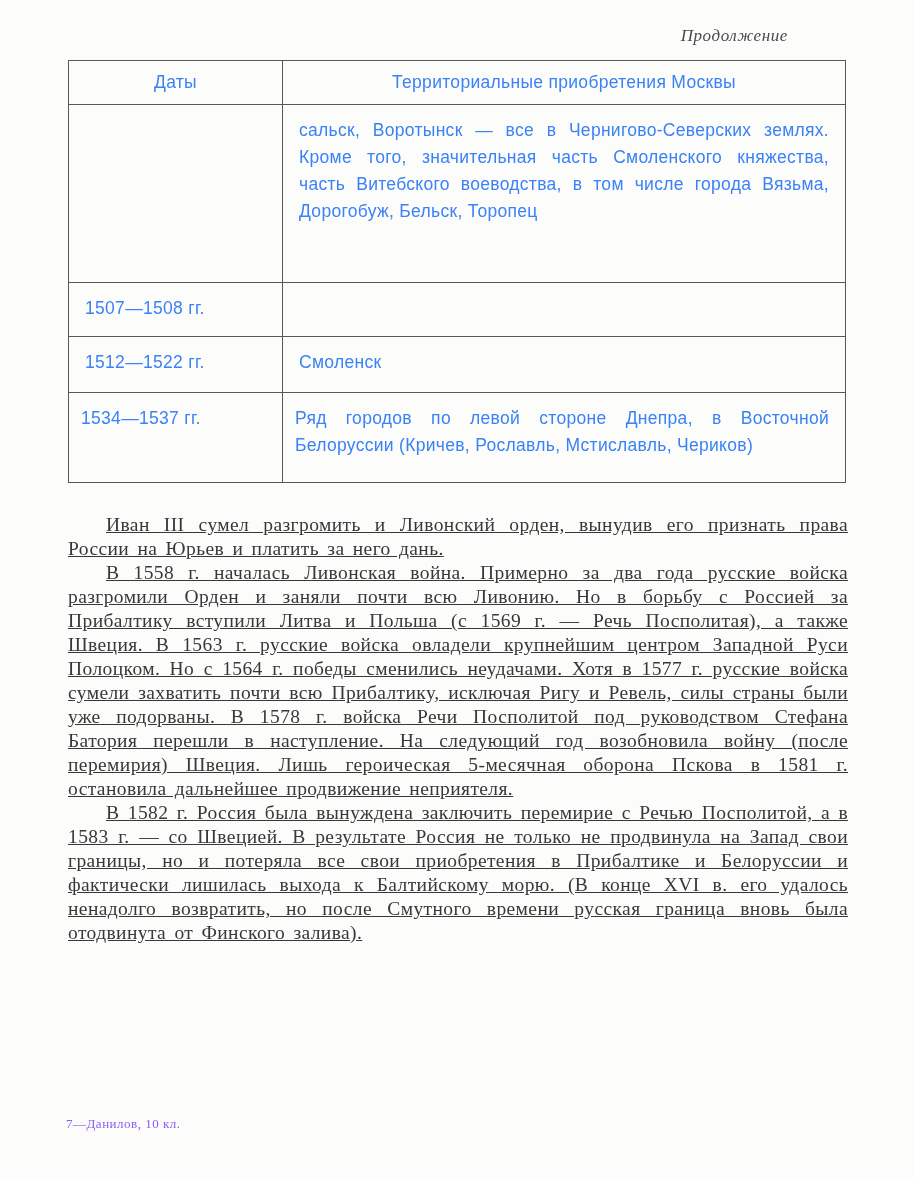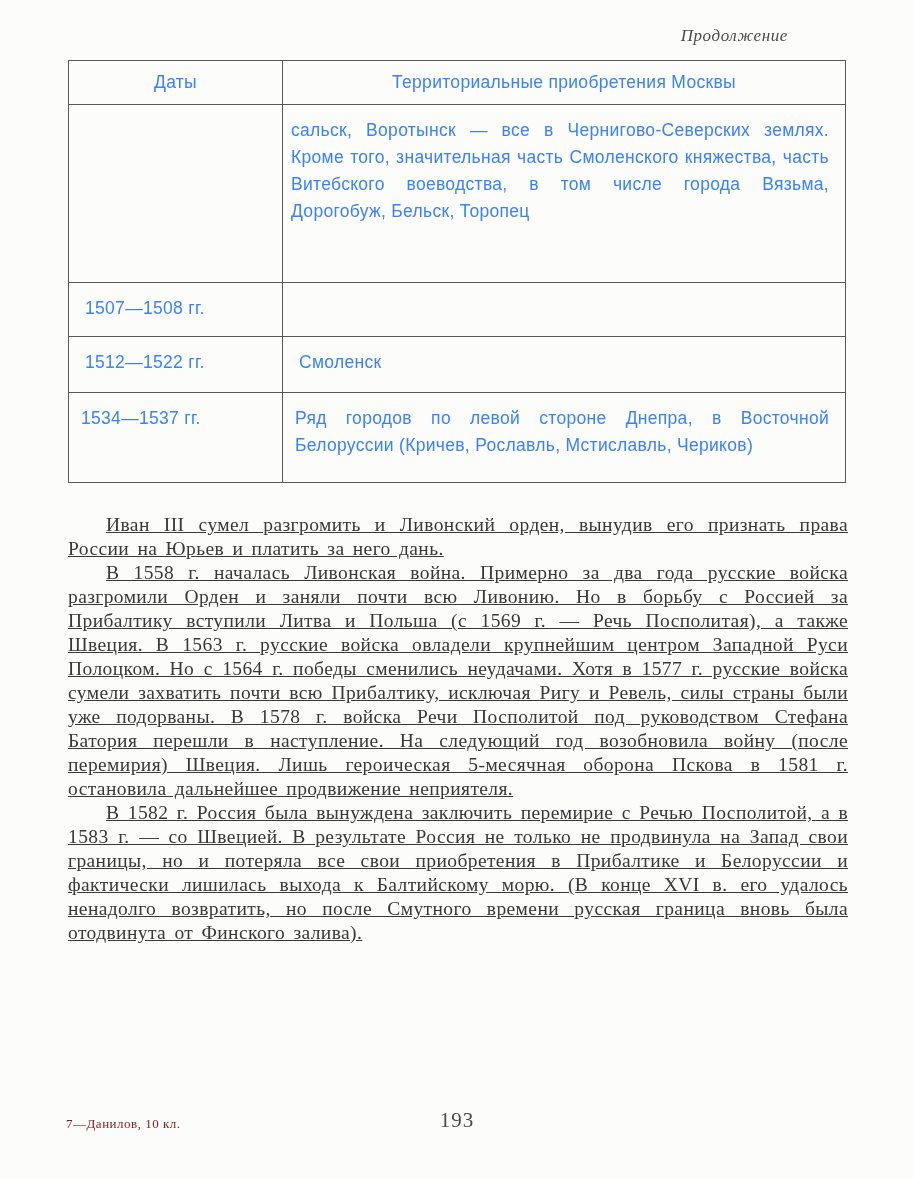--- a/index.html
+++ b/index.html
@@ -48,21 +48,21 @@
   table.acq-table td {
     vertical-align: top;
     padding: 12px 16px 14px 16px;
     line-height: 27px;
   }
   td.date-cell {
     width: 214px;
     white-space: nowrap;
     padding-left: 18px;
   }
-  tr.row-tail td { min-height: 170px; height: 178px; padding-left: 8px; }
+  tr.row-tail td { min-height: 170px; height: 178px; }
   tr.row-1507 td { height: 50px; }
   tr.row-1512 td { height: 56px; }
   tr.row-1534 td { height: 90px; padding-left: 12px; }
   td.acq-cell { text-align: justify; }
   
   .body-text {
     margin-top: 30px;
     width: 780px;
     font-size: 19.5px;
     line-height: 24px;
@@ -83,21 +83,21 @@
     right: 0;
     top: 1108px;
     height: 40px;
   }
   .printer-mark {
     position: absolute;
     left: 66px;
     top: 8px;
     font-size: 13px;
     letter-spacing: 0.5px;
-    color: #7f1d1d;
+    color: #8b5cf6;
     font-family: "Liberation Serif", serif;
   }
   .page-number {
     position: absolute;
     left: 0;
     right: 0;
     text-align: center;
     top: 0;
     font-size: 21px;
     letter-spacing: 1px;
@@ -139,16 +139,15 @@
   </table>
 
   <div class="body-text">
     <p>Иван III сумел разгромить и Ливонский орден, вынудив его признать права России на Юрьев и платить за него дань.</p>
     <p>В 1558 г. началась Ливонская война. Примерно за два года русские войска разгромили Орден и заняли почти всю Ливонию. Но в борьбу с Россией за Прибалтику вступили Литва и Польша (с 1569 г. — Речь Посполитая), а также Швеция. В 1563 г. русские войска овладели крупнейшим центром Западной Руси Полоцком. Но с 1564 г. победы сменились неудачами. Хотя в 1577 г. русские войска сумели захватить почти всю Прибалтику, исключая Ригу и Ревель, силы страны были уже подорваны. В 1578 г. войска Речи Посполитой под руководством Стефана Батория перешли в наступление. На следующий год возобновила войну (после перемирия) Швеция. Лишь героическая 5-месячная оборона Пскова в 1581 г. остановила дальнейшее продвижение неприятеля.</p>
     <p>В 1582 г. Россия была вынуждена заключить перемирие с Речью Посполитой, а в 1583 г. — со Швецией. В результате Россия не только не продвинула на Запад свои границы, но и потеряла все свои приобретения в Прибалтике и Белоруссии и фактически лишилась выхода к Балтийскому морю. (В конце XVI в. его удалось ненадолго возвратить, но после Смутного времени русская граница вновь была отодвинута от Финского залива).</p>
   </div>
 
   <div class="footer">
     <span class="printer-mark">7—Данилов, 10 кл.</span>
-    <div class="page-number">193</div>
   </div>
 
 </div>
 
 </body></html>

